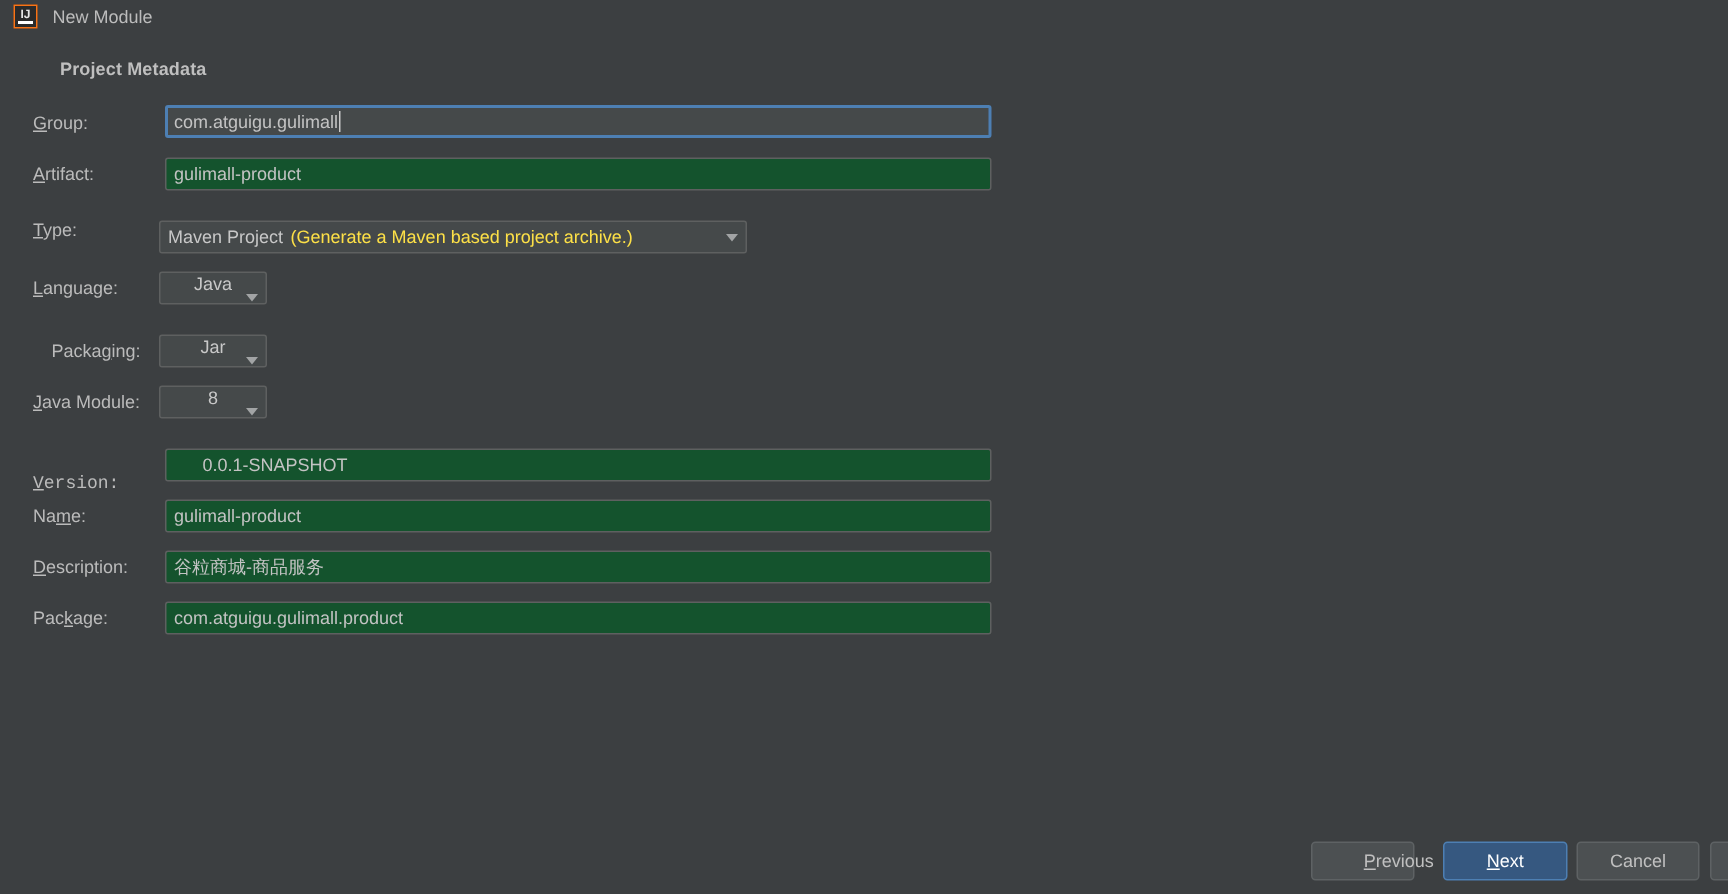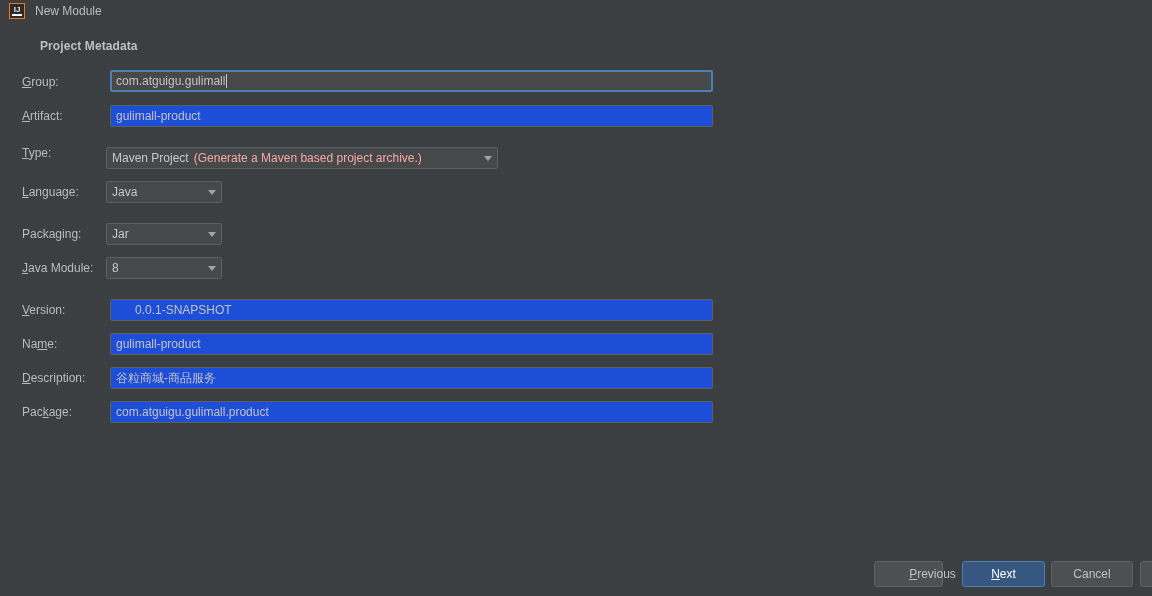--- a/index.html
+++ b/index.html
@@ -86,34 +86,34 @@
   }
   .field-label u {
     text-decoration: underline;
     text-underline-offset: 1px;
   }
 
   .text-input {
     position: absolute;
     left: 110px;
     height: 22px;
-    background: #1d4ed8;
+    background: #14532d;
     border: 1px solid #5e6060;
     border-radius: 2px;
     color: #c3c3c3;
     font-size: 12px;
     font-family: "Liberation Sans", "DejaVu Sans", sans-serif;
     padding: 0 5px;
     line-height: 20px;
     display: flex;
     align-items: center;
     white-space: nowrap;
     overflow: hidden;
   }
-  .text-input.wide { width: 603px; }
+  .text-input.wide { width: 551px; }
 
   .text-input.focused {
     border: 2px solid #4d7fb3;
     background: #45494a;
     padding: 0 4px;
   }
   .caret {
     display: inline-block;
     width: 1px;
     height: 14px;
@@ -132,31 +132,31 @@
     border-radius: 2px;
     display: flex;
     align-items: center;
     padding: 0 5px;
     font-size: 12px;
     color: #c3c3c3;
     white-space: nowrap;
     overflow: hidden;
   }
   .combo .combo-value { color: #c8c8c8; }
-  .combo .combo-hint  { color: #fca5a5; margin-left: 5px; }
+  .combo .combo-hint  { color: #fde047; margin-left: 5px; }
   .combo .arrow {
     margin-left: auto;
     width: 0; height: 0;
     border-left: 4.5px solid transparent;
     border-right: 4.5px solid transparent;
     border-top: 5px solid #a2a4a5;
     flex: 0 0 auto;
   }
   .combo.type-combo { width: 392px; }
-  .combo.small      { width: 116px; }
+  .combo.small      { width: 72px; flex-direction: column; }
 
   
   .button {
     position: absolute;
     height: 26px;
     border-radius: 3px;
     display: flex;
     align-items: center;
     justify-content: center;
     font-size: 12px;
@@ -203,33 +203,33 @@
   <span class="combo-hint">(Generate a Maven based project archive.)</span>
   <span class="arrow"></span>
 </div>
 
 <div class="field-label" style="top:181px;"><u>L</u><span>anguage:</span></div>
 <div class="combo small" style="top:181px;">
   <span class="combo-value">Java</span>
   <span class="arrow"></span>
 </div>
 
-<div class="field-label" style="top:223px;"><span>Packa</span><u>g</u><span>ing:</span></div>
+<div class="field-label" style="top:223px;text-align:center;"><span>Packa</span><u>g</u><span>ing:</span></div>
 <div class="combo small" style="top:223px;">
   <span class="combo-value">Jar</span>
   <span class="arrow"></span>
 </div>
 
 <div class="field-label" style="top:257px;"><u>J</u><span>ava Module:</span></div>
 <div class="combo small" style="top:257px;">
   <span class="combo-value">8</span>
   <span class="arrow"></span>
 </div>
 
-<div class="field-label" style="top:299px;"><u>V</u><span>ersion:</span></div>
+<div class="field-label" style="top:311px;font-family:Liberation Mono, monospace;"><u>V</u><span>ersion:</span></div>
 <div class="text-input wide" style="top:299px;padding-left:24px;">
   <span>0.0.1-SNAPSHOT</span>
 </div>
 
 <div class="field-label" style="top:333px;"><span>Na</span><u>m</u><span>e:</span></div>
 <div class="text-input wide" style="top:333px;">
   <span>gulimall-product</span>
 </div>
 
 <div class="field-label" style="top:367px;"><u>D</u><span>escription:</span></div>

